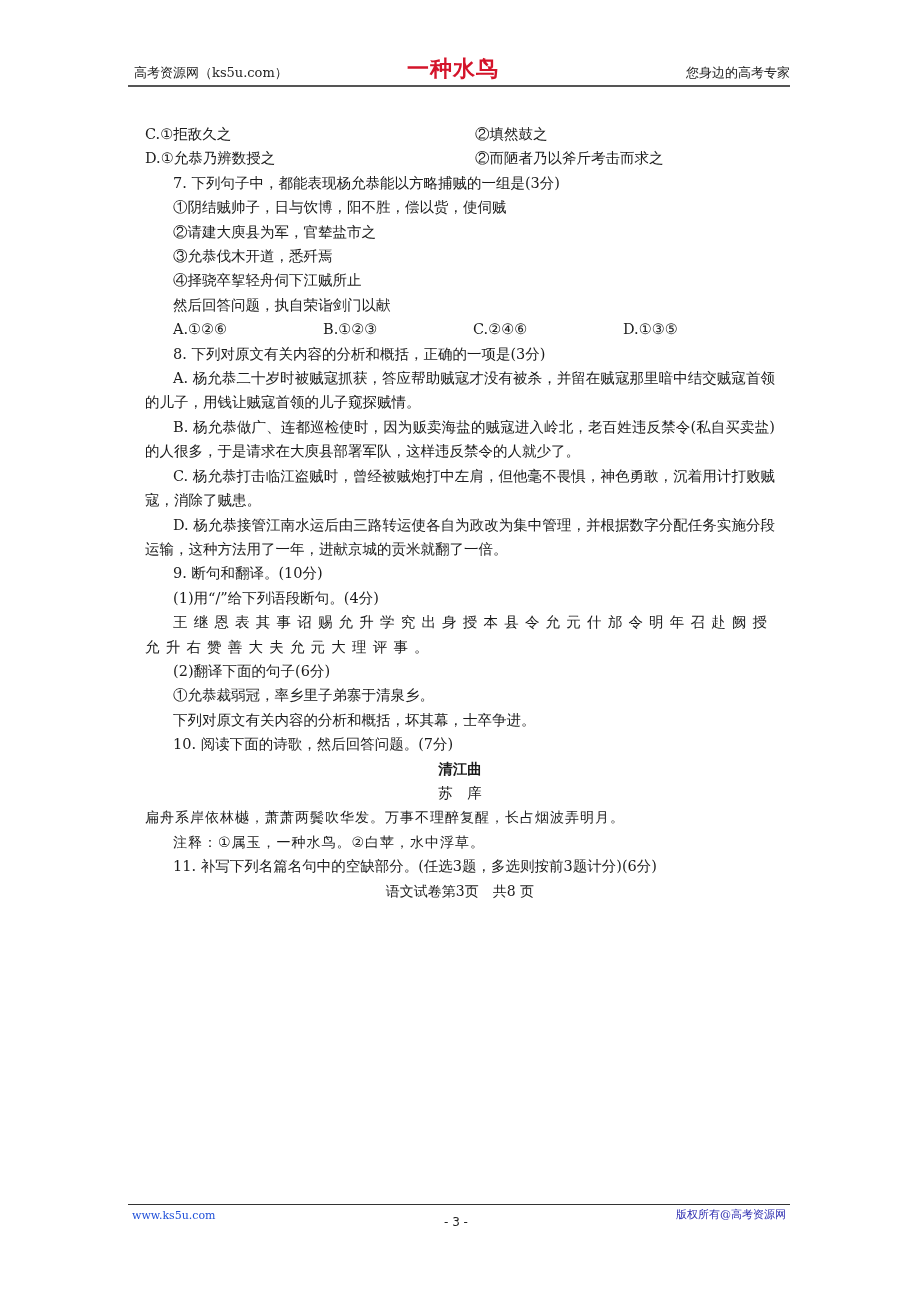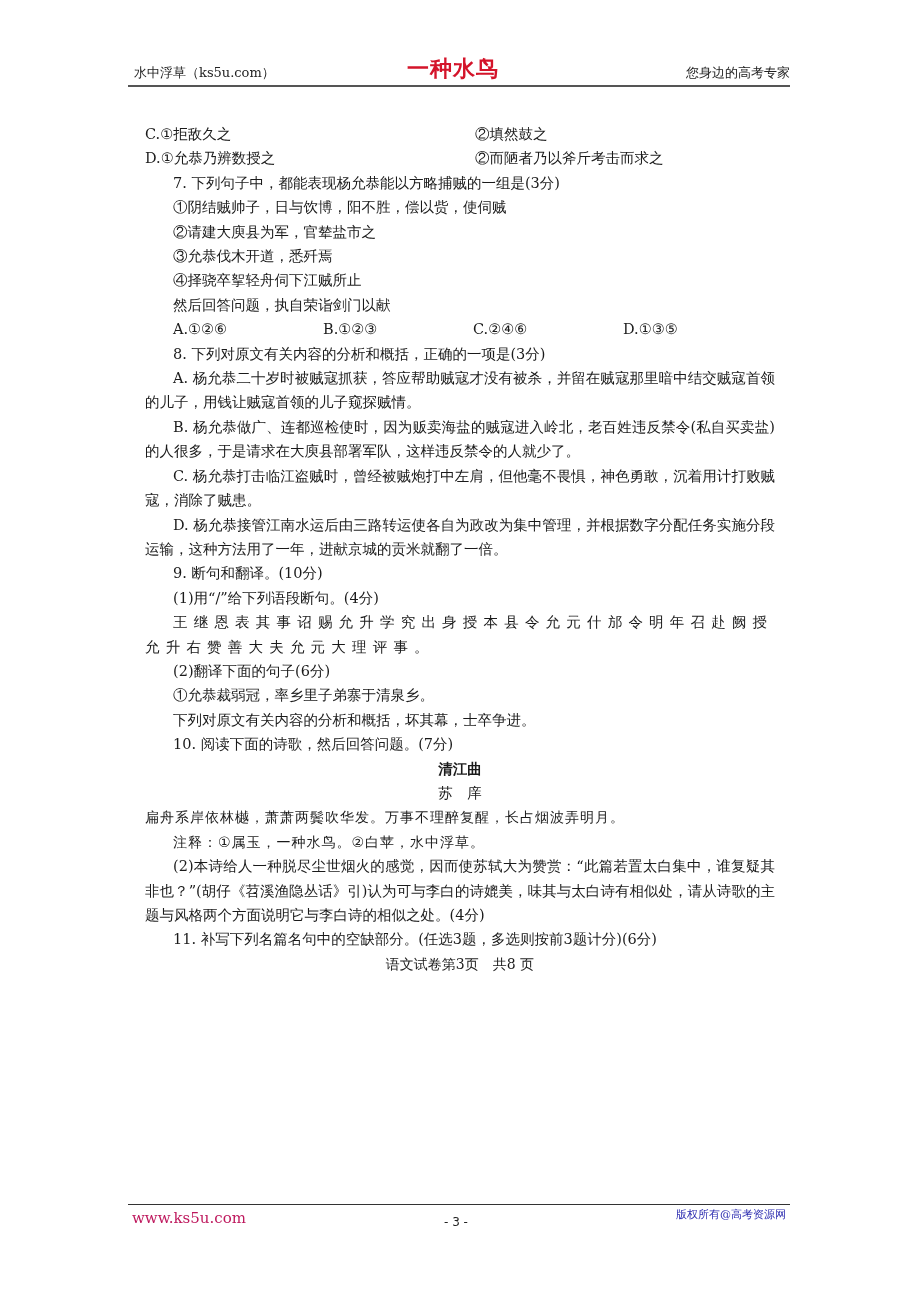--- a/index.html
+++ b/index.html
@@ -13,31 +13,31 @@
   .ln { white-space:nowrap; }
   .ind { padding-left:28px; }
   .p { text-indent:28px; white-space:normal; text-align:justify; }
   .col2 { position:absolute; left:330px; }
   .opts { display:flex; padding-left:28px; }
   .opts span { width:150px; }
   .spaced { letter-spacing:6.2px; }
   .center { text-align:center; }
   .poem { font-family:"DejaVu Sans", "Liberation Sans", sans-serif; font-size:14px; letter-spacing:1px; }
   .footer-line { position:absolute; left:128px; top:1204px; width:662px; height:1px; background:#333; }
-  .ft-left { position:absolute; left:132px; top:1209px; font-size:15px; color:#be185d; }
+  .ft-left { position:absolute; left:132px; top:1209px; font-size:11px; color:#1d4ed8; }
   .ft-center { position:absolute; left:444px; top:1215px; font-size:12px; color:#222; font-family:"DejaVu Sans", sans-serif; }
   .ft-right { position:absolute; right:134px; top:1207px; font-size:11px; color:#2b2bb0; }
   .pagefoot { text-align:center; font-size:14px; }
   sup { font-size:9px; }
 </style>
 </head>
 <body>
 
 <div>
-  <div class="hdr-left">水中浮草（ks5u.com）</div>
+  <div class="hdr-left">高考资源网（ks5u.com）</div>
   <div class="hdr-center">一种水鸟</div>
   <div class="hdr-right">您身边的高考专家</div>
   <div class="hdr-line"></div>
 </div>
 
 <div class="content">
   <div class="ln" style="position:relative">
     <span>C.①拒敌久之</span>
     <span class="col2">②填然鼓之</span>
   </div>
@@ -71,21 +71,20 @@
   <div class="ln spaced">允升右赞善大夫允元大理评事。</div>
   <div class="ln ind">(2)翻译下面的句子(6分)</div>
   <div class="ln ind">①允恭裁弱冠，率乡里子弟寨于清泉乡。</div>
   <div class="ln ind">下列对原文有关内容的分析和概括，坏其幕，士卒争进。</div>
 
   <div class="ln ind">10. 阅读下面的诗歌，然后回答问题。(7分)</div>
   <div class="center" style="font-weight:bold">清江曲</div>
   <div class="center">苏　庠</div>
   <div class="ln poem">扁舟系岸依林樾，萧萧两鬓吹华发。万事不理醉复醒，长占烟波弄明月。</div>
   <div class="ln ind poem">注释：①属玉，一种水鸟。②白苹，水中浮草。</div>
-  <div class="p">(2)本诗给人一种脱尽尘世烟火的感觉，因而使苏轼大为赞赏：“此篇若置太白集中，谁复疑其非也？”(胡仔《苕溪渔隐丛话》引)认为可与李白的诗媲美，味其与太白诗有相似处，请从诗歌的主题与风格两个方面说明它与李白诗的相似之处。(4分)</div>
 
   <div class="ln ind">11. 补写下列名篇名句中的空缺部分。(任选3题，多选则按前3题计分)(6分)</div>
   <div class="pagefoot">语文试卷第3页　共8 页</div>
 </div>
 
 <div>
   <div class="footer-line"></div>
   <div class="ft-left">www.ks5u.com</div>
   <div class="ft-center">- 3 -</div>
   <div class="ft-right">版权所有@高考资源网</div>

